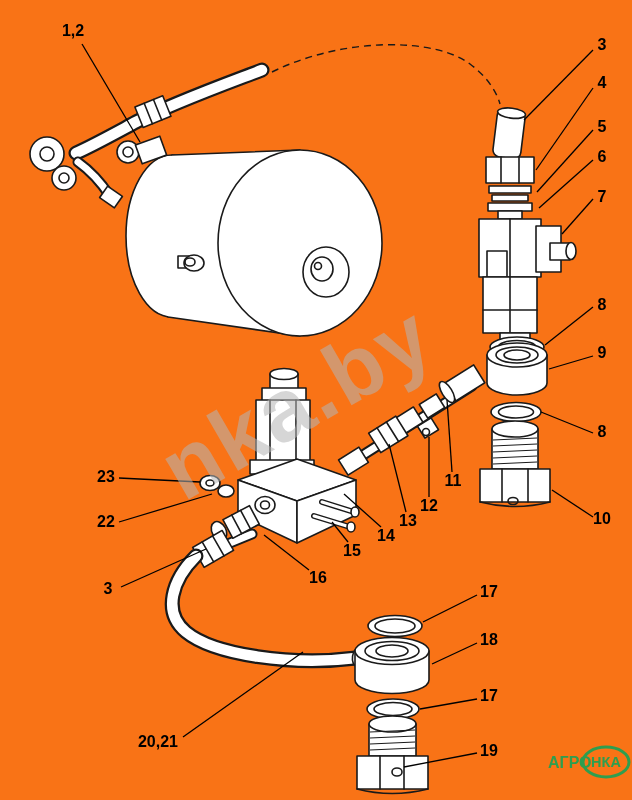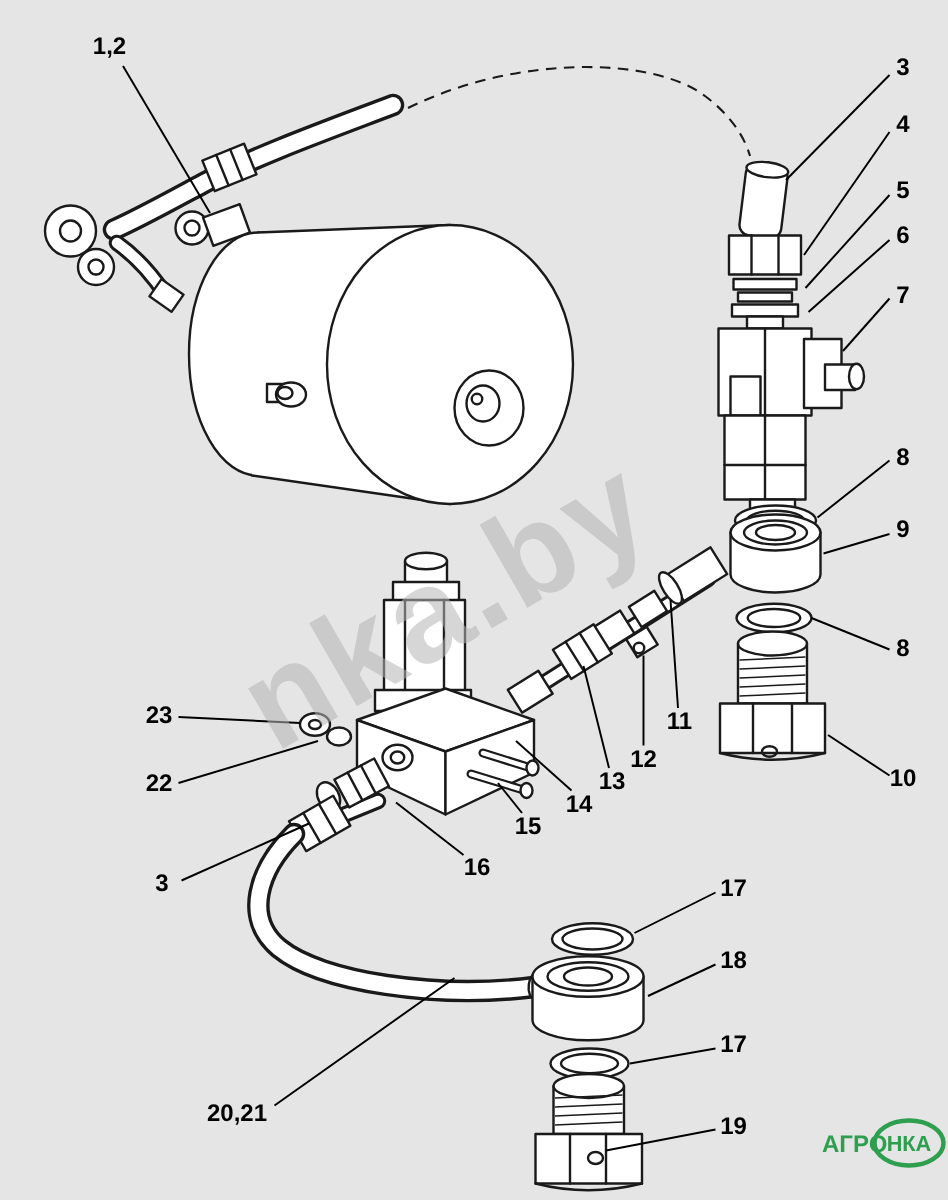--- a/index.html
+++ b/index.html
@@ -1,16 +1,16 @@
 <!DOCTYPE html>
 <html><head>
 <meta charset="utf-8">
 <style>
   html,body{margin:0;padding:0;background:#ffffff;}
-  .stage{position:relative;width:632px;height:800px;background:#e5e5e5;overflow:hidden;
+  .stage{position:relative;width:632px;height:800px;background:#f97316;overflow:hidden;
          font-family:"Liberation Sans", sans-serif;}
   svg{position:absolute;left:0;top:0;}
   
   .s  {stroke:#1a1a1a;stroke-width:1.6;fill:none;stroke-linecap:round;stroke-linejoin:round;}
   
   .sf {stroke:#1a1a1a;stroke-width:1.6;fill:#ffffff;stroke-linecap:round;stroke-linejoin:round;}
   .thin{stroke:#1a1a1a;stroke-width:1;fill:none;}
   .tube-o{stroke:#1a1a1a;stroke-width:15;fill:none;stroke-linecap:round;}
   .tube-i{stroke:#ffffff;stroke-width:10.5;fill:none;stroke-linecap:round;}
   .tube2-o{stroke:#1a1a1a;stroke-width:11;fill:none;stroke-linecap:round;}

